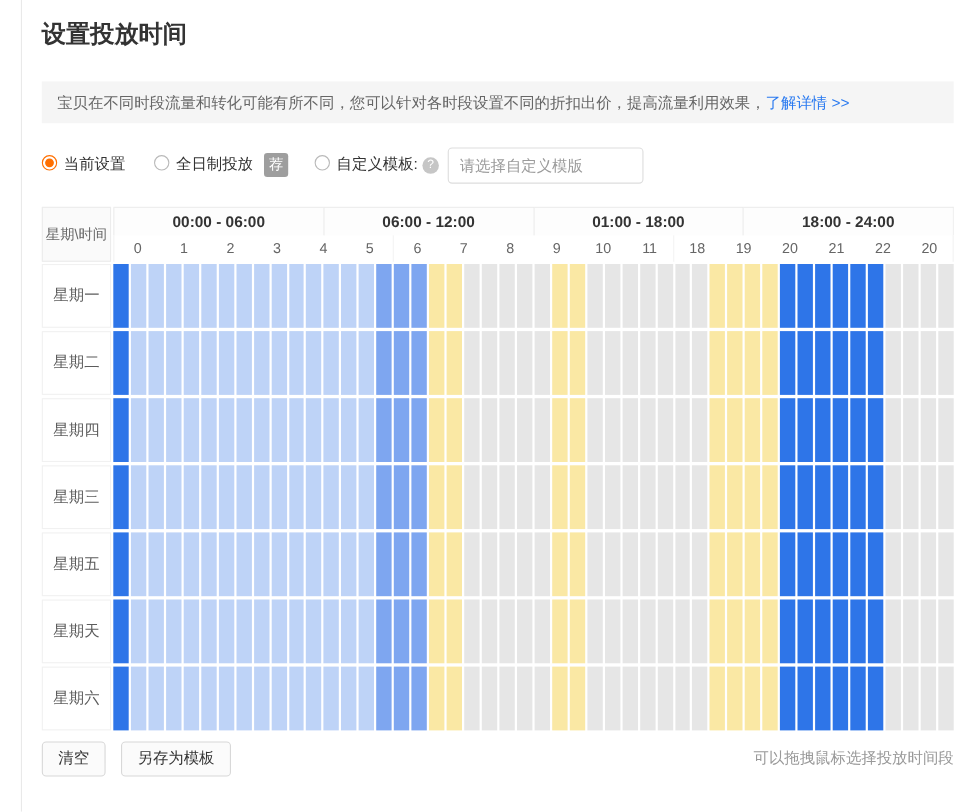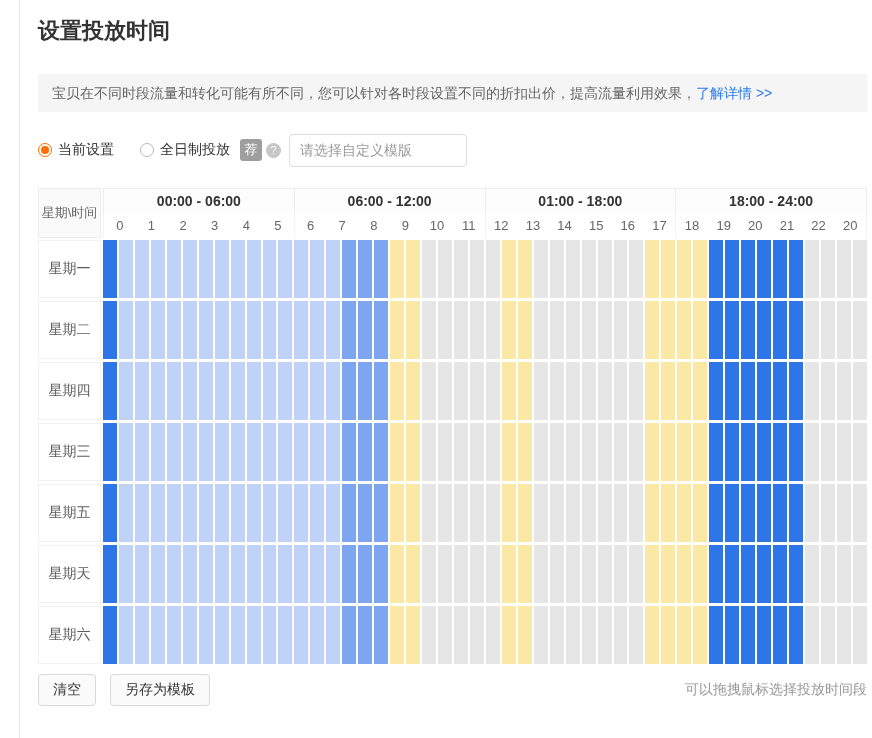--- a/index.html
+++ b/index.html
@@ -11,21 +11,21 @@
 
   .content { position:absolute; left:38px; right:5px; top:0; }
 
   .page-title { margin-top:16px; font-size:22px; font-weight:bold; color:#333; }
 
   .notice { margin-top:28px; height:38px; line-height:38px; background:#f5f5f5;
     padding-left:14px; font-size:14px; color:#666; white-space:nowrap; overflow:hidden; }
   .notice a { color:#2a7af0; text-decoration:none; }
 
   .options { margin-top:21px; height:34px; display:flex; align-items:center; font-size:14px; color:#333; }
-  .radio { display:inline-flex; align-items:center; cursor:pointer; }
+  .radio { display:inline-flex; cursor:pointer; }
   .radio-circle { width:14px; height:14px; border:1px solid #b9b9b9; border-radius:50%;
     background:#fff; margin-right:6px; position:relative; flex:none; }
   .radio.selected .radio-circle { border-color:#ff6f00; }
   .radio.selected .radio-circle::after { content:""; position:absolute; left:2px; top:2px;
     width:8px; height:8px; border-radius:50%; background:#ff6f00; }
   .gap1 { margin-left:26px; } .gap2 { margin-left:24px; }
   .tpl-input { width:178px; height:33px; border:1px solid #ddd; border-radius:4px;
     padding:0 10px; font-size:14px; color:#333; outline:none; margin-left:6px; }
   .tpl-input::placeholder { color:#9b9b9b; }
   .rec-badge { width:22px; height:22px; background:#9e9e9e; color:#fff; border-radius:3px;
@@ -78,20 +78,24 @@
   <div class="options">
     <span class="radio selected">
       <span class="radio-circle"></span>
       <span>当前设置</span>
     </span>
     <span class="radio gap1">
       <span class="radio-circle"></span>
       <span>全日制投放</span>
     </span>
     <span class="rec-badge">荐</span>
+    <span class="radio gap2">
+      <span class="radio-circle"></span>
+      <span>自定义模板:</span>
+    </span>
     <span class="help-icon">?</span>
     <input class="tpl-input" style="margin-left: 0px;" type="text" placeholder="请选择自定义模版">
   </div>
 
 
   <div class="sched">
     <div class="sched-header">
       <div class="corner-cell">星期\时间</div>
       <div class="header-right">
         <div class="group-row" id="group-row">
@@ -111,28 +115,20 @@
             </div>
             <div class="hour-group">
               <div class="hour-cell">6</div>
               <div class="hour-cell">7</div>
               <div class="hour-cell">8</div>
               <div class="hour-cell">9</div>
               <div class="hour-cell">10</div>
               <div class="hour-cell">11</div>
             </div>
             <div class="hour-group">
-              <div class="hour-cell">12</div>
-              <div class="hour-cell">13</div>
-              <div class="hour-cell">14</div>
-              <div class="hour-cell">15</div>
-              <div class="hour-cell">16</div>
-              <div class="hour-cell">17</div>
-            </div>
-            <div class="hour-group">
               <div class="hour-cell">18</div>
               <div class="hour-cell">19</div>
               <div class="hour-cell">20</div>
               <div class="hour-cell">21</div>
               <div class="hour-cell">22</div>
               <div class="hour-cell">20</div>
             </div>
           </div>
       </div>
     </div>

